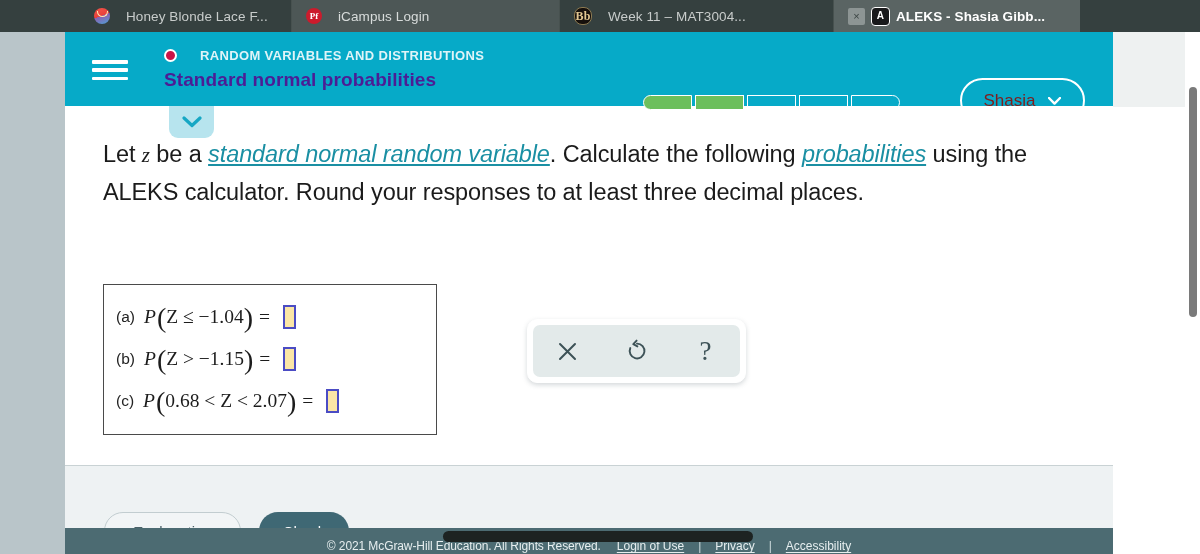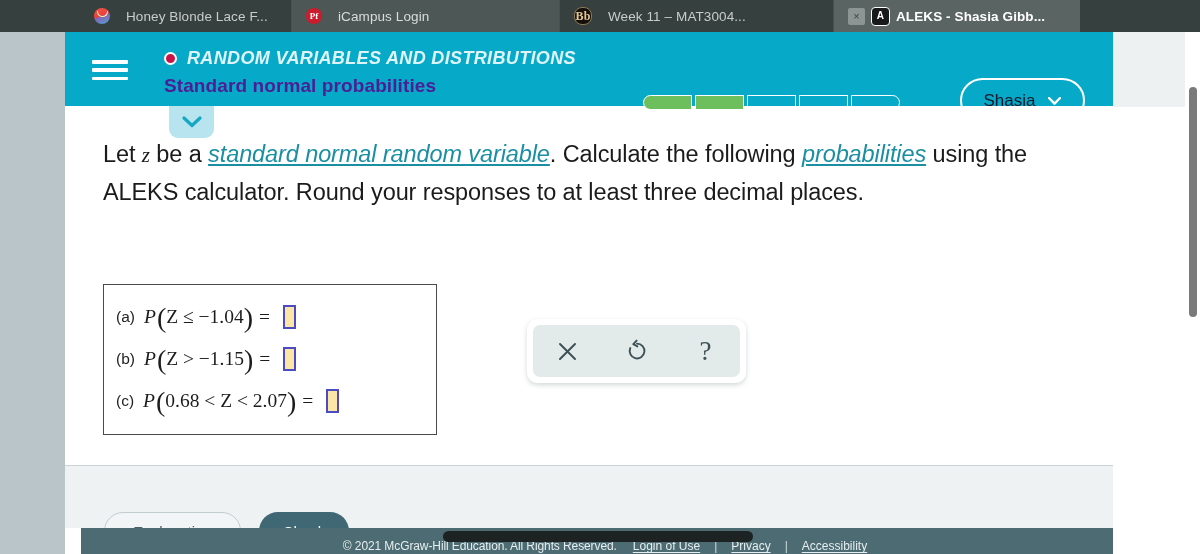--- a/index.html
+++ b/index.html
@@ -165,26 +165,25 @@
     background: #ffffff;
     border-radius: 1px;
   }
   .head-text {
     position: absolute;
     left: 99px; top: 16px;
   }
   .crumb {
     display: flex;
     align-items: center;
-    gap: 10px;
+    gap: 23px;
     color: #dff4f8;
-    font-size: 18px;
+    font-size: 13px;
     letter-spacing: .35px;
     font-weight: bold;
-    font-style: italic;
   }
   .dot {
     width: 13px; height: 13px;
     border-radius: 50%;
     background: #ca1346;
     border: 2px solid #ffffff;
     box-sizing: border-box;
     flex: none;
   }
   .page-title {
@@ -213,21 +212,21 @@
     position: absolute;
     left: 895px; top: 46px;
     width: 125px; height: 45px;
     border: 2px solid #ffffff;
     border-radius: 24px;
     box-sizing: border-box;
     display: flex;
     align-items: center;
     justify-content: center;
     gap: 13px;
-    color: #0f172a;
+    color: #7f1d1d;
     font-size: 17px;
   }
   .chev-small {
     width: 13px; height: 8px;
   }
 
   
   .chev-tab {
     position: absolute;
     left: 104px; top: 74px;
@@ -380,21 +379,20 @@
     background: #4c6b72;
     color: #e6eeef;
     font-size: 12px;
     display: flex;
     align-items: center;
     justify-content: center;
     gap: 0;
     white-space: nowrap;
     padding-top: 10px;
     box-sizing: border-box;
-    margin-left: 16px;
   }
   .copy { margin-right: 16px; letter-spacing: -.1px; }
   .flink { text-decoration: underline; text-underline-offset: 2px; }
   .fsep { margin: 0 14px; color: #cfdcde; }
 
   
   .vscroll-track {
     position: absolute;
     right: 0; top: 32px;
     width: 15px; height: 522px;

